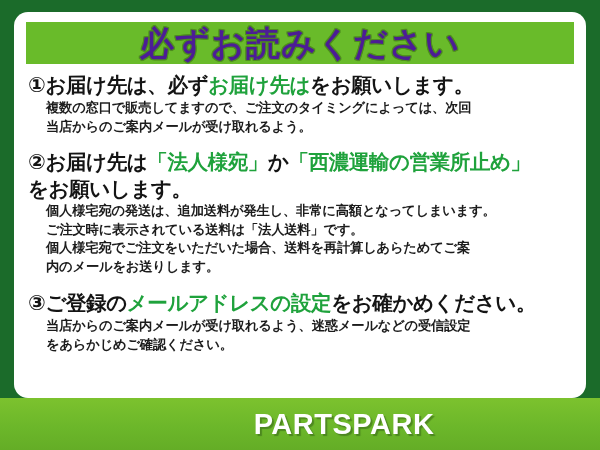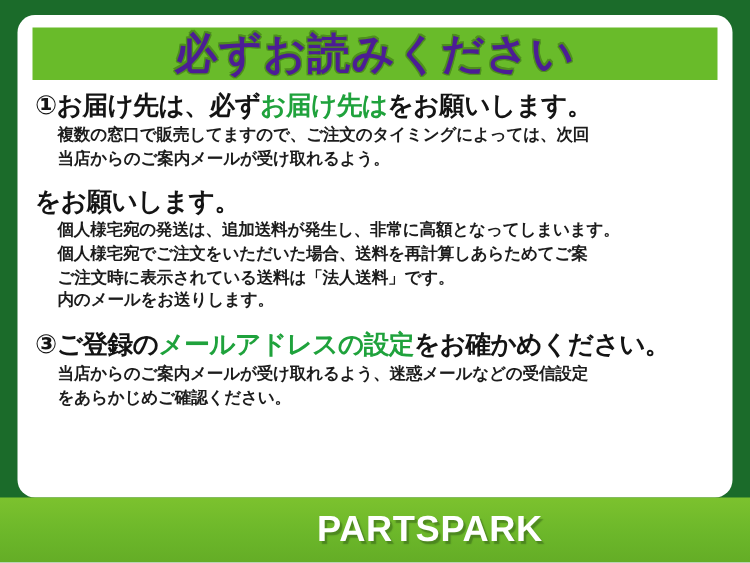--- a/index.html
+++ b/index.html
@@ -144,25 +144,28 @@
         <div class="item-heading">
           <span class="num">①</span><span>お届け先は、必ず</span><span class="hl">お届け先は</span><span>をお願いします。</span>
         </div>
         <div class="item-body">
           <div>複数の窓口で販売してますので、ご注文のタイミングによっては、次回</div>
           <div>当店からのご案内メールが受け取れるよう。</div>
         </div>
       </div>
 
       <div class="item" id="item-2">
+        <div class="item-heading">
+          <span class="num">②</span><span>お届け先は</span><span class="hl">「法人様宛」</span><span>か</span><span class="hl">「西濃運輸の営業所止め」</span>
+        </div>
         <div class="item-heading">をお願いします。</div>
         <div class="item-body">
           <div>個人様宅宛の発送は、追加送料が発生し、非常に高額となってしまいます。</div>
+          <div>ご注文時に表示されている送料は「法人送料」です。</div>
           <div>個人様宅宛でご注文をいただいた場合、送料を再計算しあらためてご案</div>
-          <div>ご注文時に表示されている送料は「法人送料」です。</div>
           <div>内のメールをお送りします。</div>
         </div>
       </div>
 
       <div class="item" id="item-3">
         <div class="item-heading">
           <span class="num">③</span><span>ご登録の</span><span class="hl">メールアドレスの設定</span><span>をお確かめください。</span>
         </div>
         <div class="item-body">
           <div>当店からのご案内メールが受け取れるよう、迷惑メールなどの受信設定</div>

